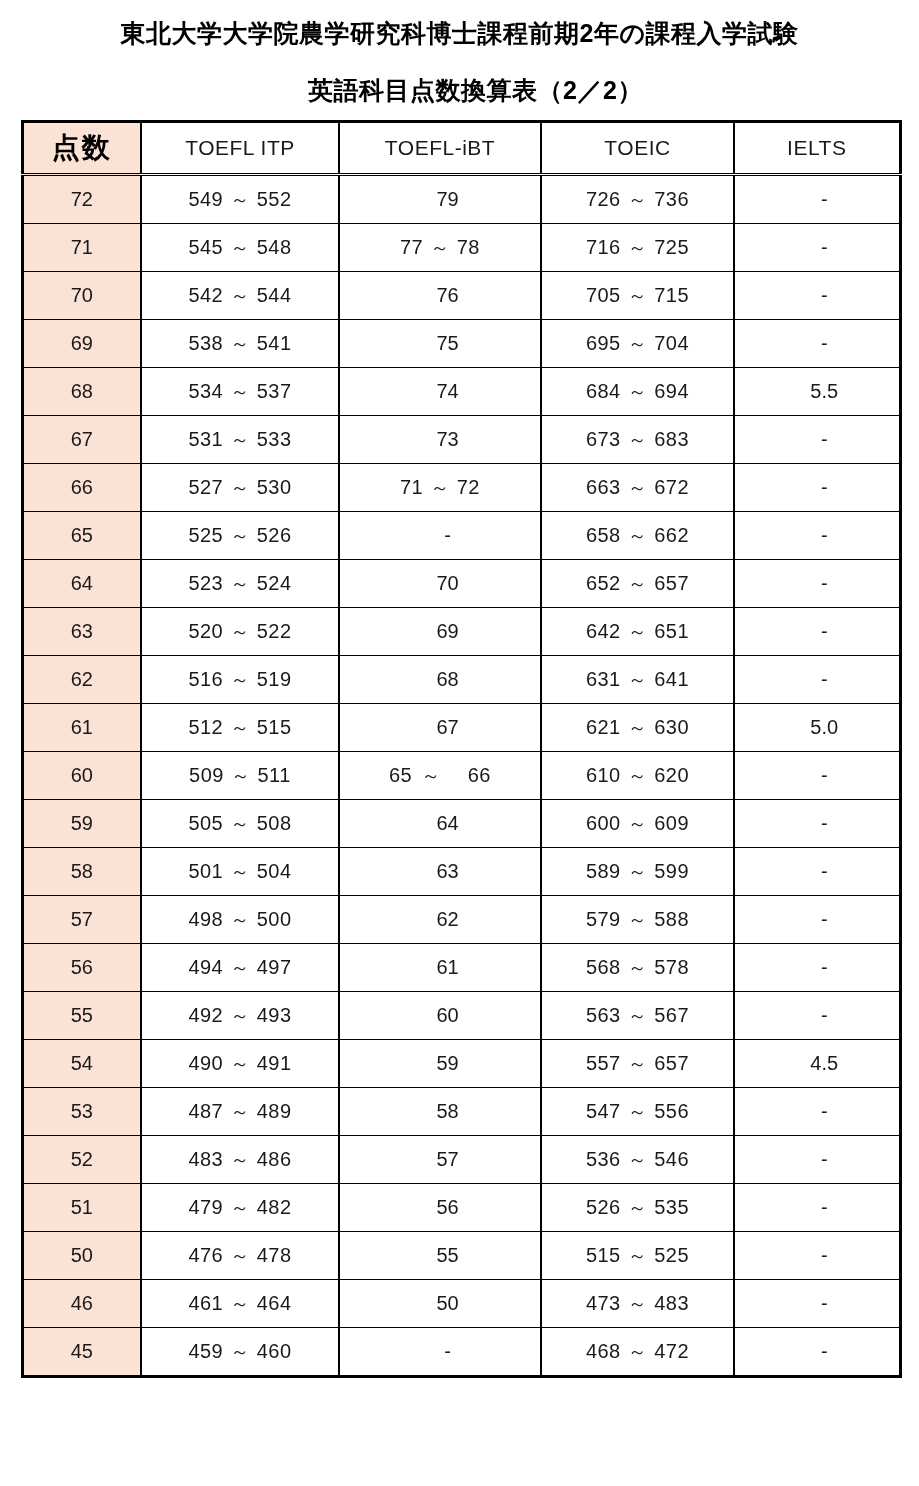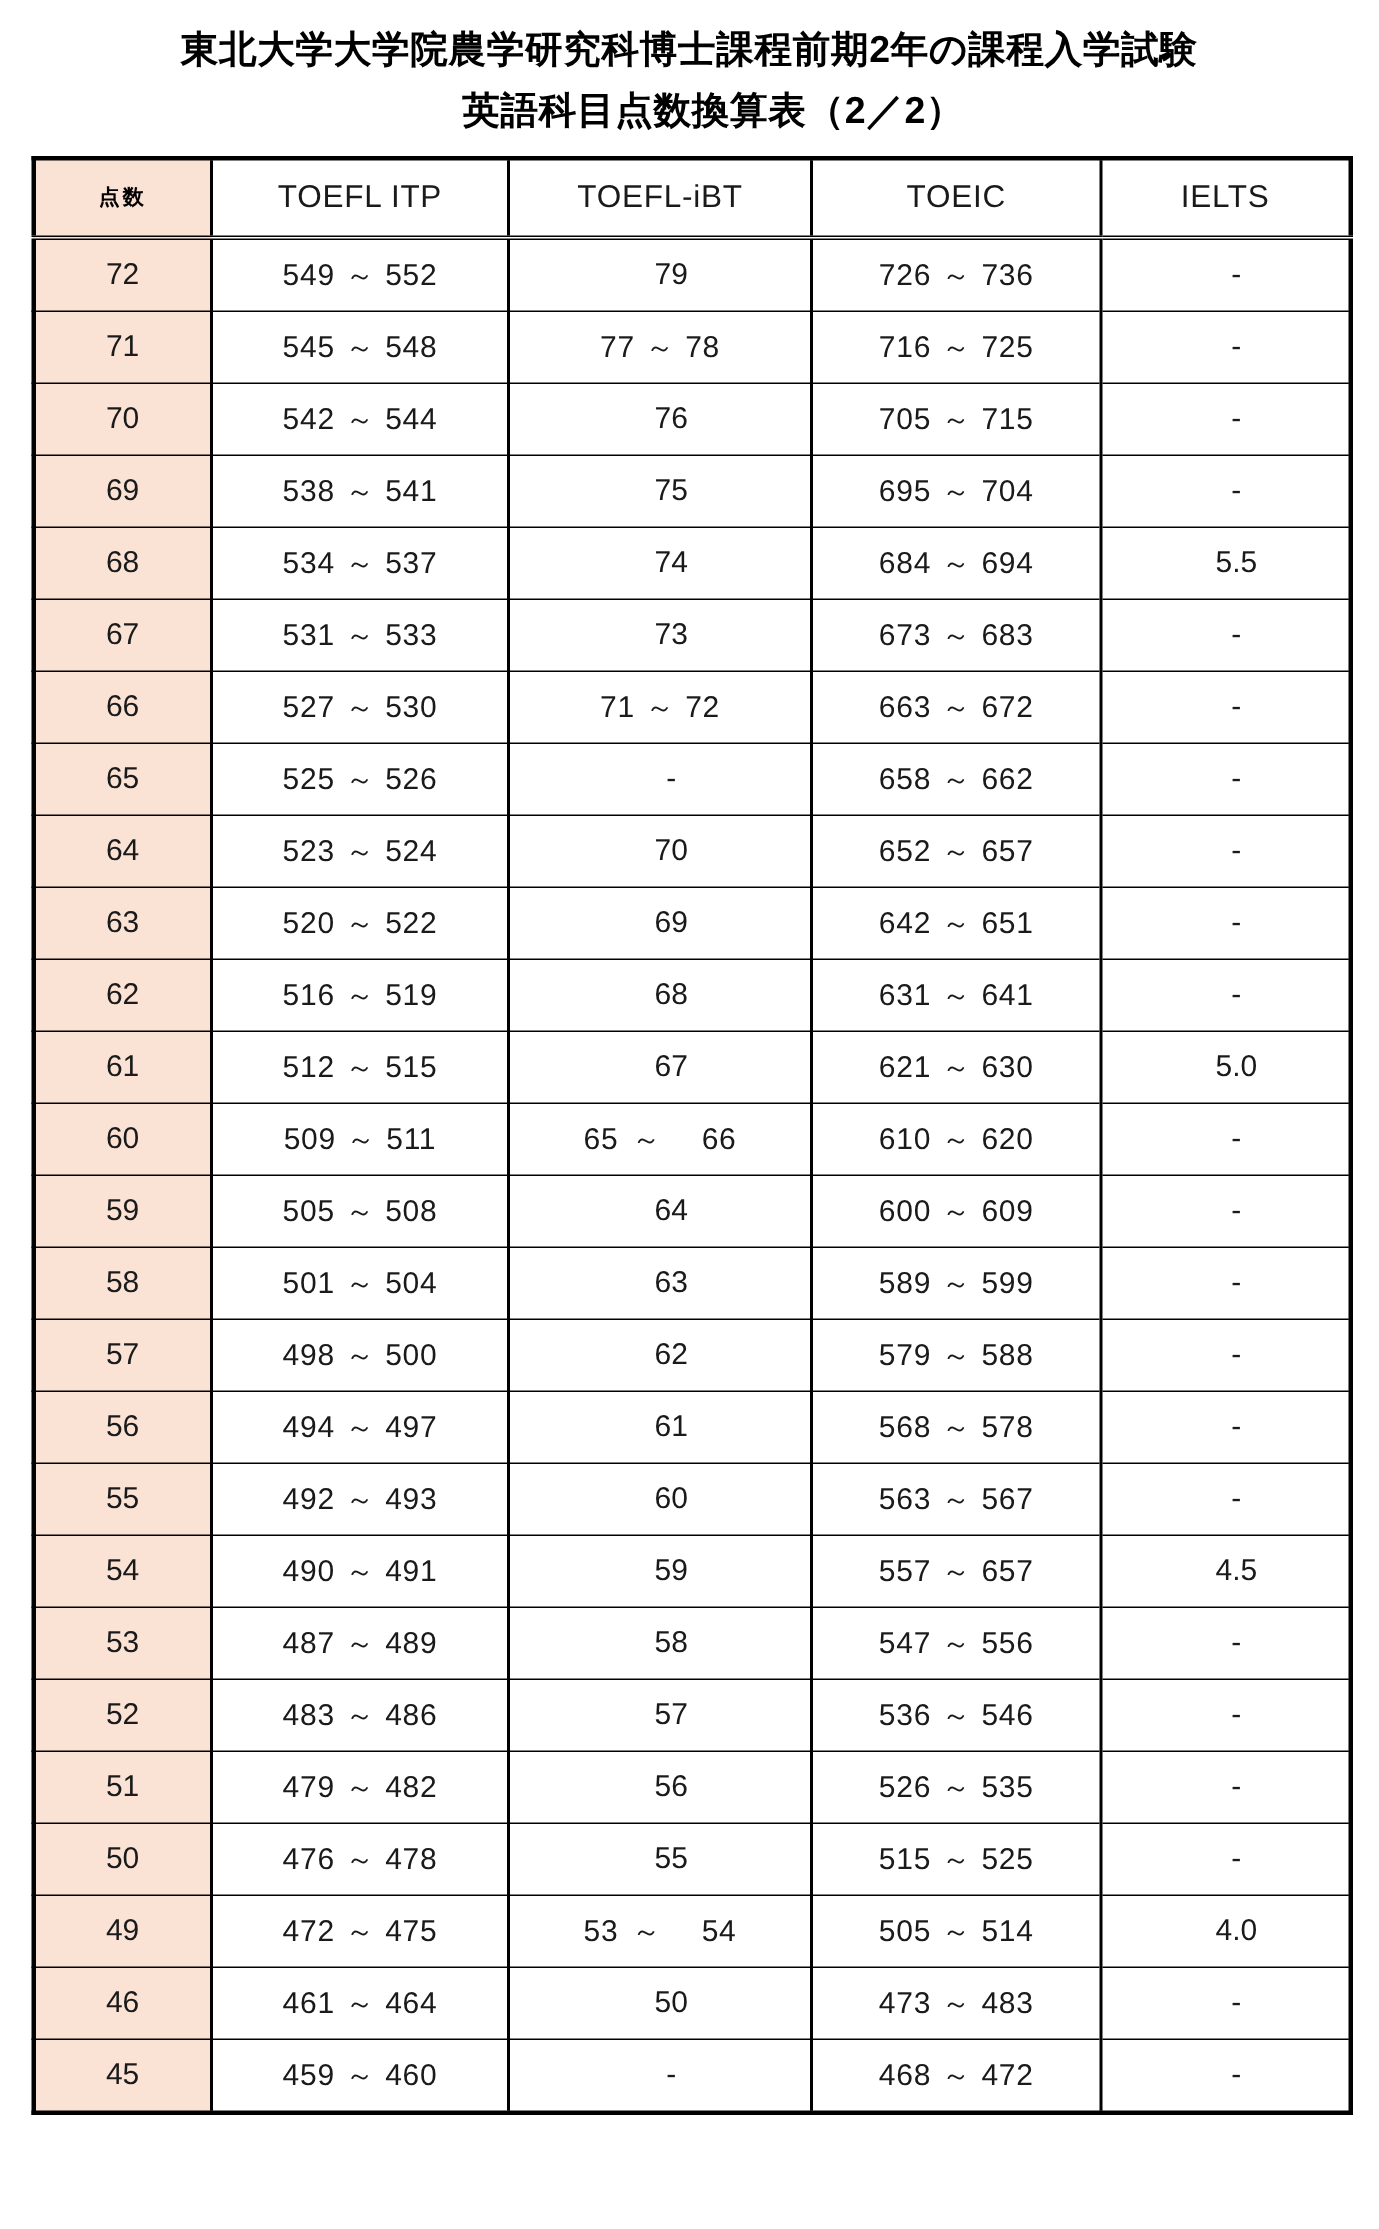--- a/index.html
+++ b/index.html
@@ -28,21 +28,21 @@
   }
   .title-line {
     font-size: 25px;
     font-weight: bold;
     letter-spacing: 0.5px;
     line-height: 38px;
     color: #000000;
     white-space: nowrap;
   }
   .title-line-2 {
-    margin-top: 3px;
+    margin-top: 19px;
     padding-left: 32px;
   }
 
   
   .table-wrap {
     margin: 11px auto 0 auto;
     width: 878px;
   }
   table.conv {
     border-collapse: collapse;
@@ -78,21 +78,21 @@
   
   table.conv thead th {
     height: 50px;
     font-size: 21px;
     border-bottom: 3px double #000;
     letter-spacing: 0.5px;
   }
   table.conv thead th.score-head {
     background: #fae2d5;
     font-weight: bold;
-    font-size: 14px;
+    font-size: 28px;
     letter-spacing: 2px;
     color: #000;
   }
 
   
   table.conv td.score-cell {
     background: #fae2d5;
     font-size: 20px;
     color: #1a1a1a;
   }
@@ -303,27 +303,20 @@
             <td><span class="dash">-</span></td>
           </tr>
           <tr>
             <td class="score-cell">50</td>
             <td><span class="range"><span class="lo">476</span><span class="tilde">～</span><span class="hi">478</span></span></td>
             <td><span class="dash">55</span></td>
             <td><span class="range"><span class="lo">515</span><span class="tilde">～</span><span class="hi">525</span></span></td>
             <td><span class="dash">-</span></td>
           </tr>
           <tr>
-            <td class="score-cell">49</td>
-            <td><span class="range"><span class="lo">472</span><span class="tilde">～</span><span class="hi">475</span></span></td>
-            <td><span class="range wide"><span class="lo">53</span><span class="tilde">～</span><span class="hi">54</span></span></td>
-            <td><span class="range"><span class="lo">505</span><span class="tilde">～</span><span class="hi">514</span></span></td>
-            <td><span class="dash">4.0</span></td>
-          </tr>
-          <tr>
             <td class="score-cell">46</td>
             <td><span class="range"><span class="lo">461</span><span class="tilde">～</span><span class="hi">464</span></span></td>
             <td><span class="dash">50</span></td>
             <td><span class="range"><span class="lo">473</span><span class="tilde">～</span><span class="hi">483</span></span></td>
             <td><span class="dash">-</span></td>
           </tr>
           <tr>
             <td class="score-cell">45</td>
             <td><span class="range"><span class="lo">459</span><span class="tilde">～</span><span class="hi">460</span></span></td>
             <td><span class="dash">-</span></td>

